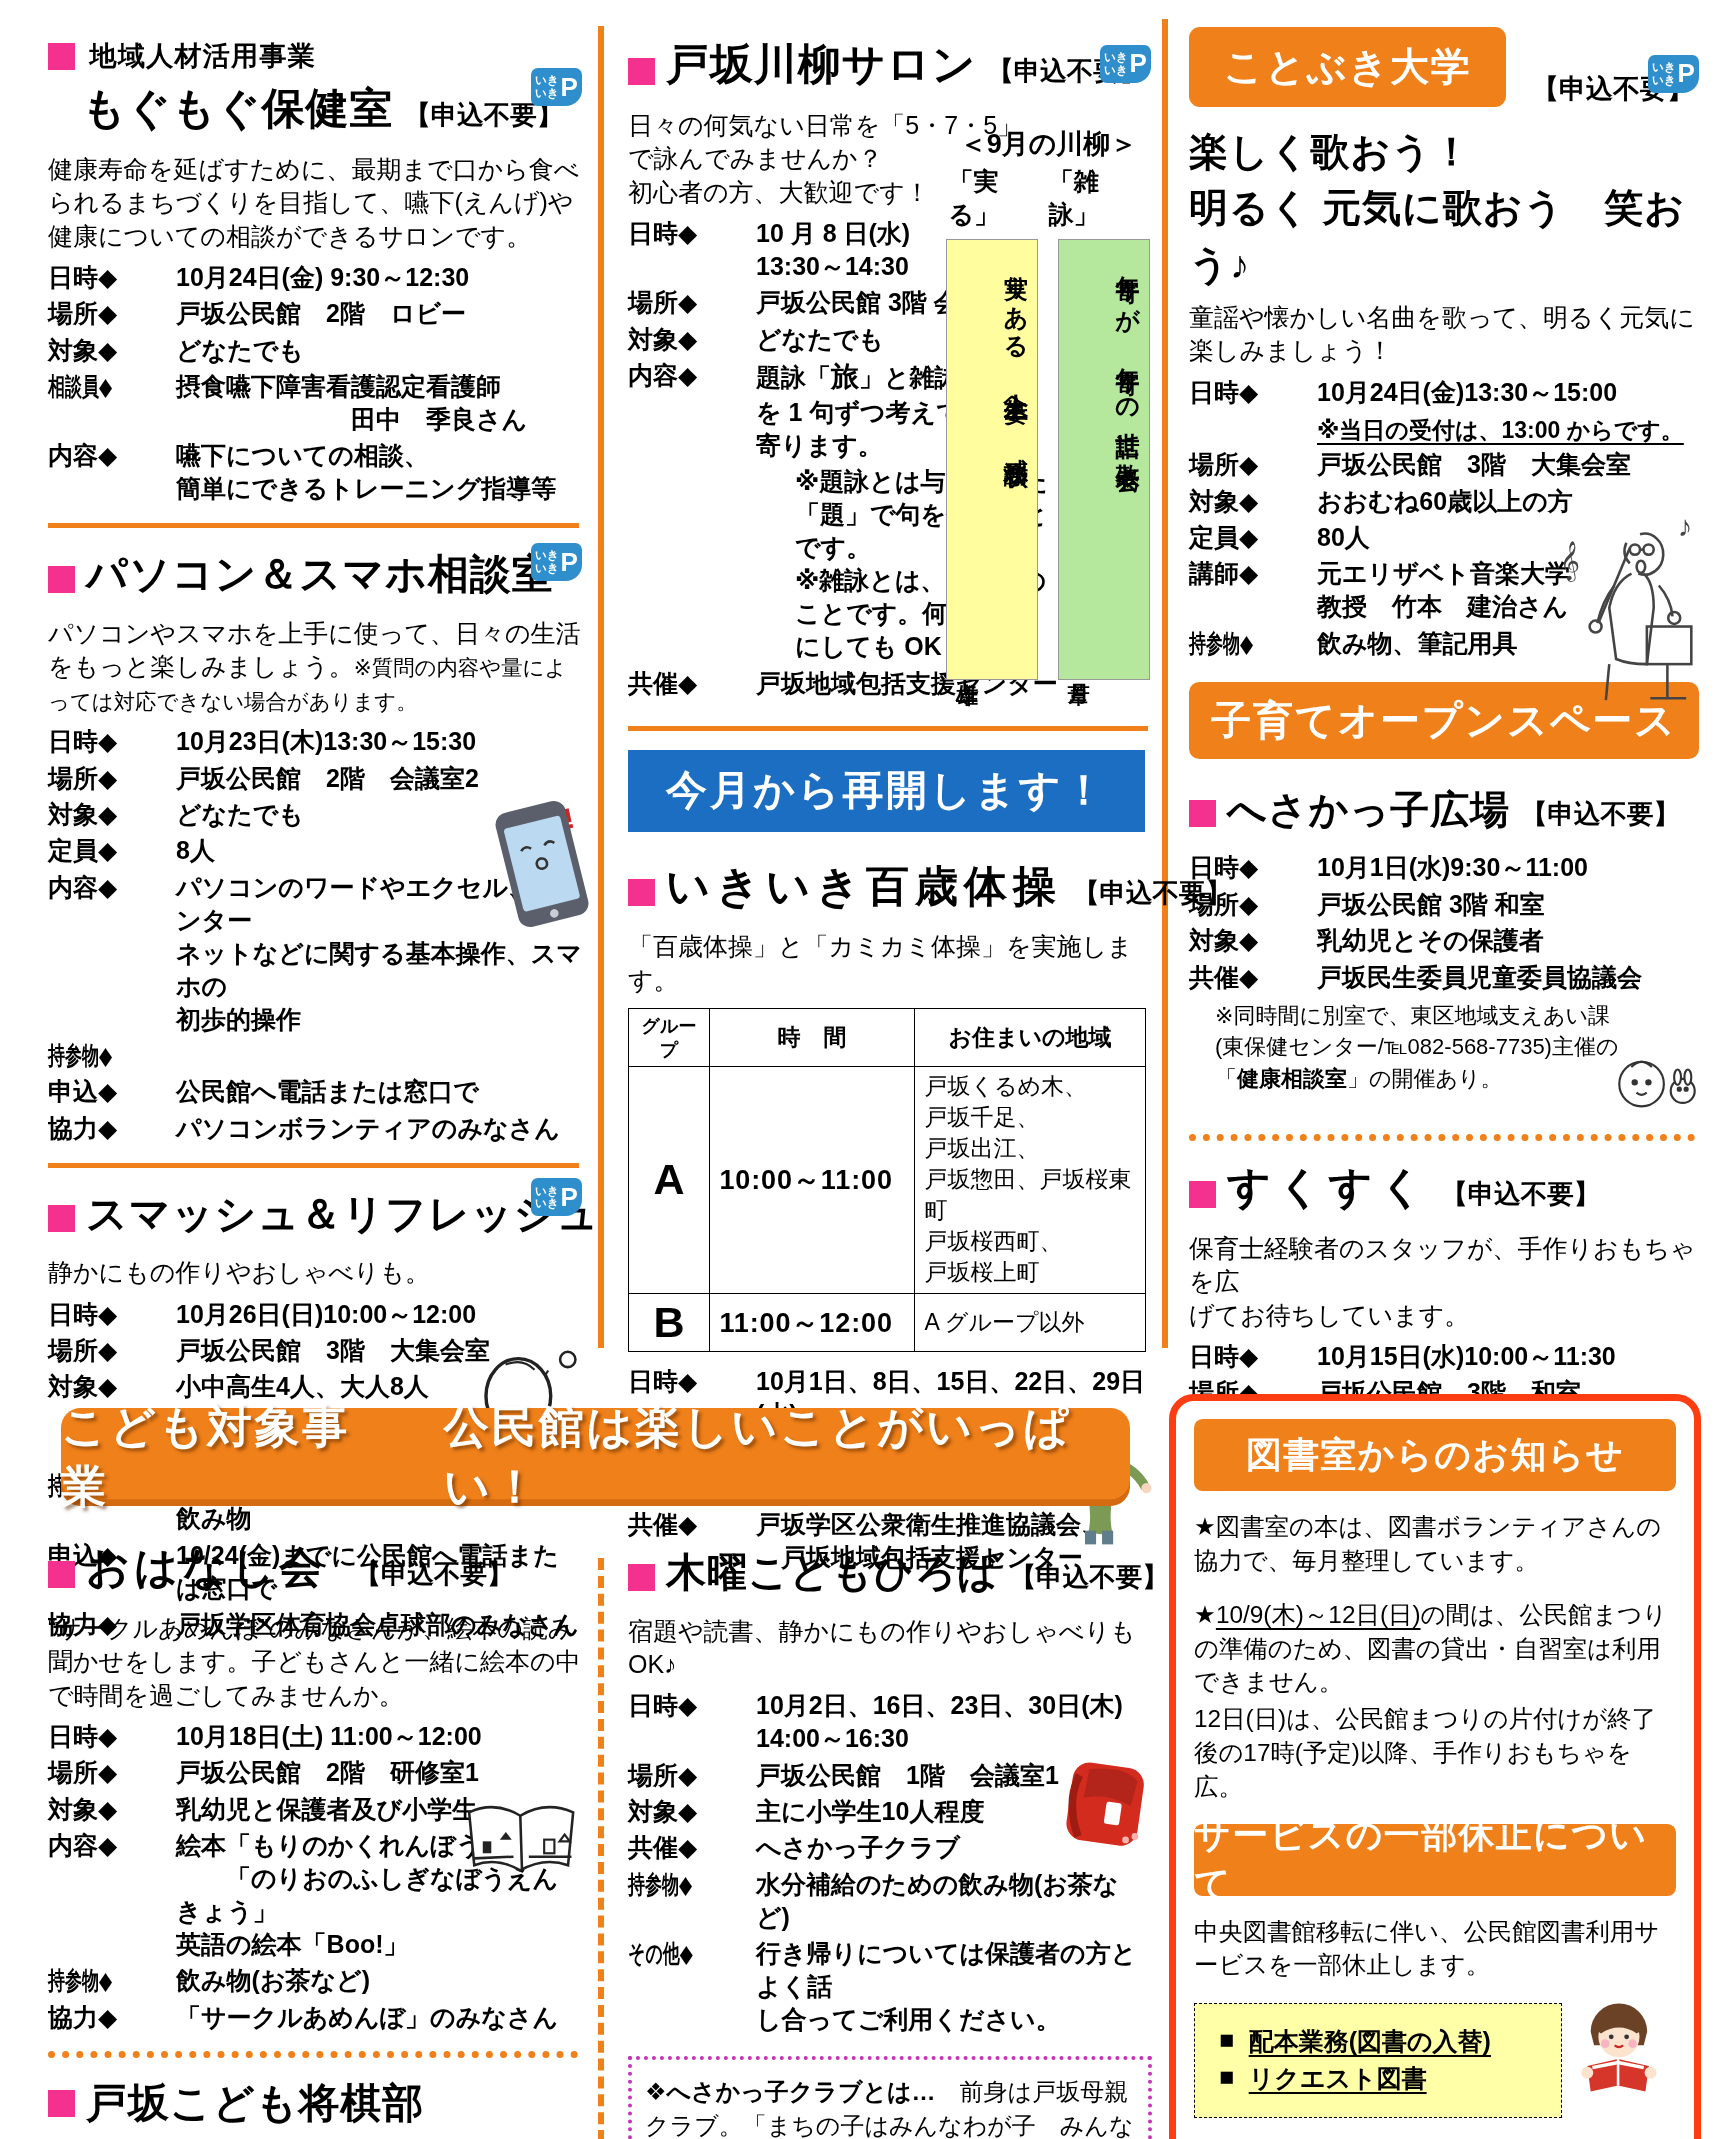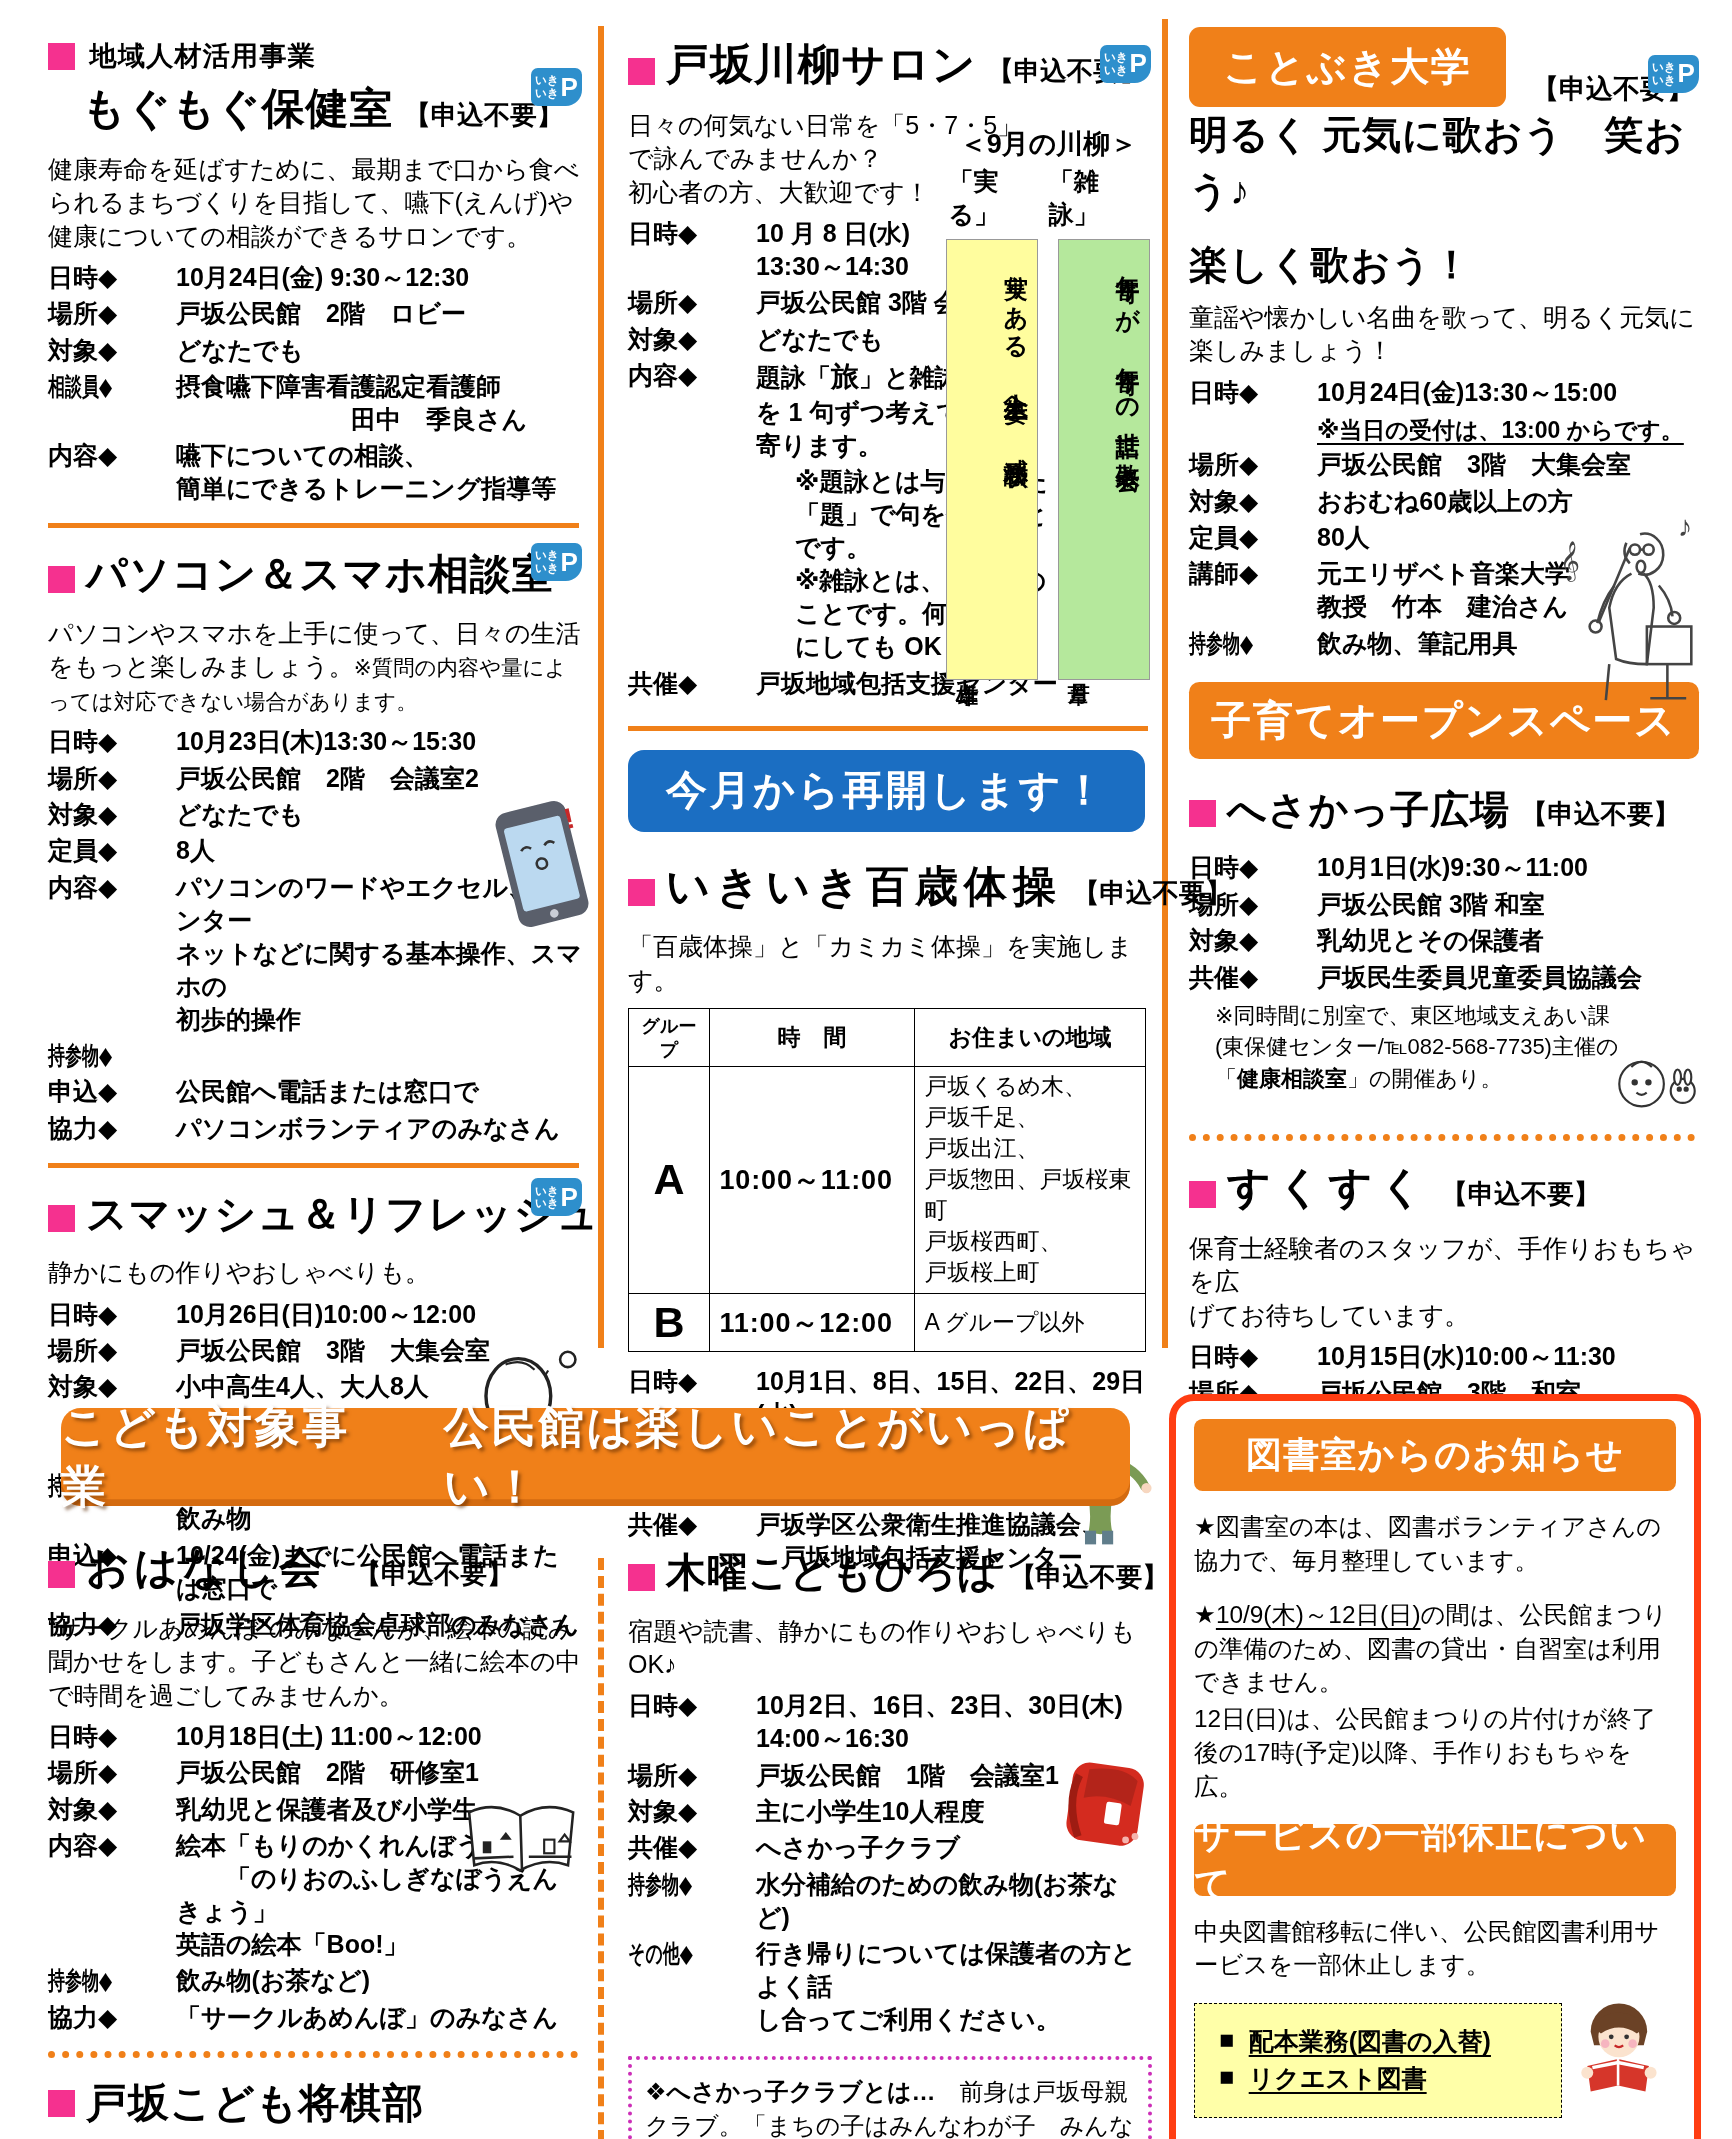--- a/index.html
+++ b/index.html
@@ -32,21 +32,21 @@
   .dlabel.narrow { transform:scaleX(.68); transform-origin:left center; }
   .dvalue { white-space:pre-line; }
   .dvalue.vnote { font-size:21.4px; padding-top:2.6px; }
   .u  { text-decoration:underline; text-underline-offset:5.1px; text-decoration-thickness:2.1px; }
   .b  { font-weight:800; }
   .rel { position:relative; }
   .wsp { white-space:pre-line; }
 
   
   .obanner { background:#F08019; color:#fff; font-weight:800; display:flex; align-items:center; justify-content:center; border-radius:10.3px; }
-  .bbanner { background:#1B6EC2; color:#fff; font-weight:800; font-size:41px; letter-spacing:2.6px; height:82px; display:flex; align-items:center; justify-content:center; border-radius:16px; margin:14.6px 6px 26px 0; }
+  .bbanner { background:#1B6EC2; color:#fff; font-weight:800; font-size:41px; letter-spacing:2.6px; height:82px; display:flex; align-items:center; justify-content:center; border-radius:0; margin:14.6px 6px 26px 0; }
   #kids-banner { position:absolute; left:61px; top:1408px; width:1069px; height:98px; border-radius:19.7px; font-size:45px; letter-spacing:2.6px; display:flex; gap:64px; align-items:center; justify-content:center; background:#F08019; color:#fff; font-weight:800; text-shadow:3px 3px 3.4px rgba(90,40,0,.55); box-shadow:inset 0 -6.8px 0 rgba(160,70,0,.35); }
 
   
   .ikiiki { position:absolute; width:51px; height:38px; background:#2E8FCC; border-radius:6.8px 6.8px 16.3px 6.8px; display:flex; align-items:center; justify-content:center; gap:1.7px; }
   .ikiiki .tx { color:#fff; font-size:11.6px; font-weight:bold; line-height:1.1; white-space:pre-line; }
   .ikiiki .pp { color:#fff; font-size:26px; font-weight:800; }
 
   
   .htable { border-collapse:collapse; margin:11px 0 13px; }
   .htable th, .htable td { border:1.7px solid #000; vertical-align:middle; padding:4.3px 9.4px; }
@@ -441,22 +441,22 @@
     <section class="rel">
       <span class="ikiiki" style="top:28px; right:0;">
         <span class="tx">いき
 いき</span>
         <span class="pp">P</span>
       </span>
       <div class="kt-banrow">
         <div class="obanner" id="kt-banner">ことぶき大学</div>
         <span class="kt-tag">【申込不要】</span>
       </div>
+      <div class="headline" style="margin-top:17px;">楽しく歌おう！</div>
       <div class="headline">明るく 元気に歌おう　笑おう♪</div>
-      <div class="headline" style="margin-top:17px;">楽しく歌おう！</div>
       <p class="p wsp" style="margin-top:7.7px;">童謡や懐かしい名曲を歌って、明るく元気に
 楽しみましょう！</p>
       <div class="details rel">
         <div class="drow">
           <span class="dlabel">日時◆</span>
           <span class="dvalue">10月24日(金)13:30～15:00</span>
         </div>
         <div class="drow">
           <span class="dlabel"></span>
           <span class="dvalue u vnote" style="font-size:23px;">※当日の受付は、13:00 からです。</span>

